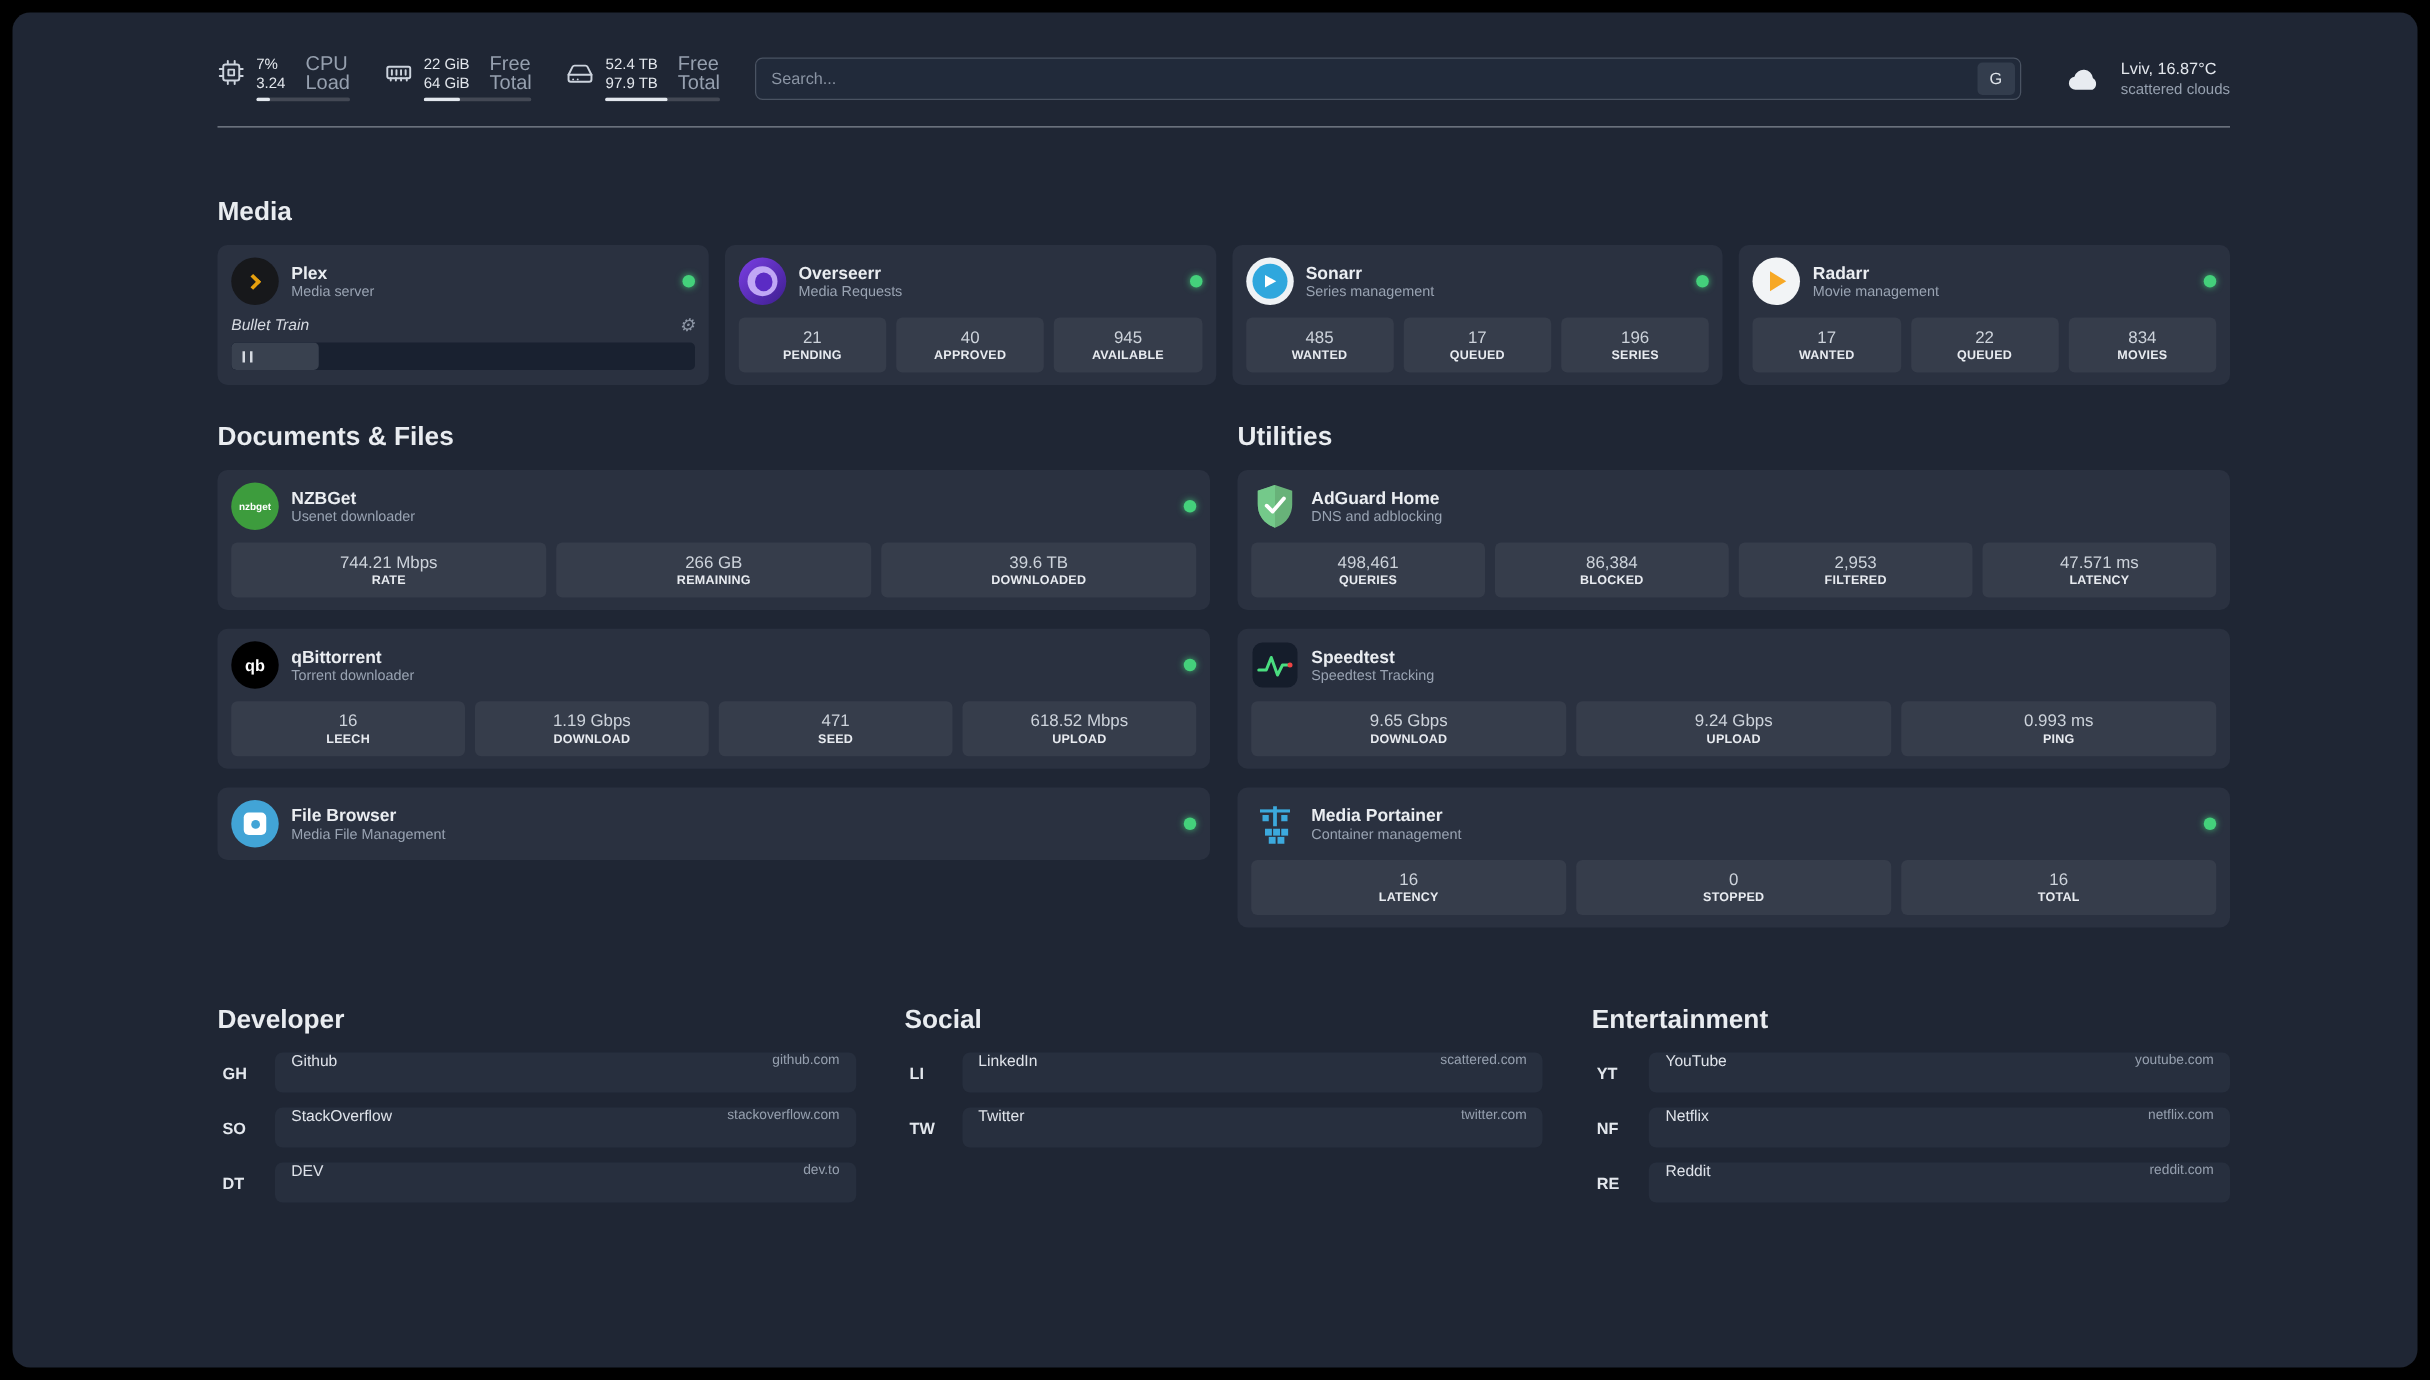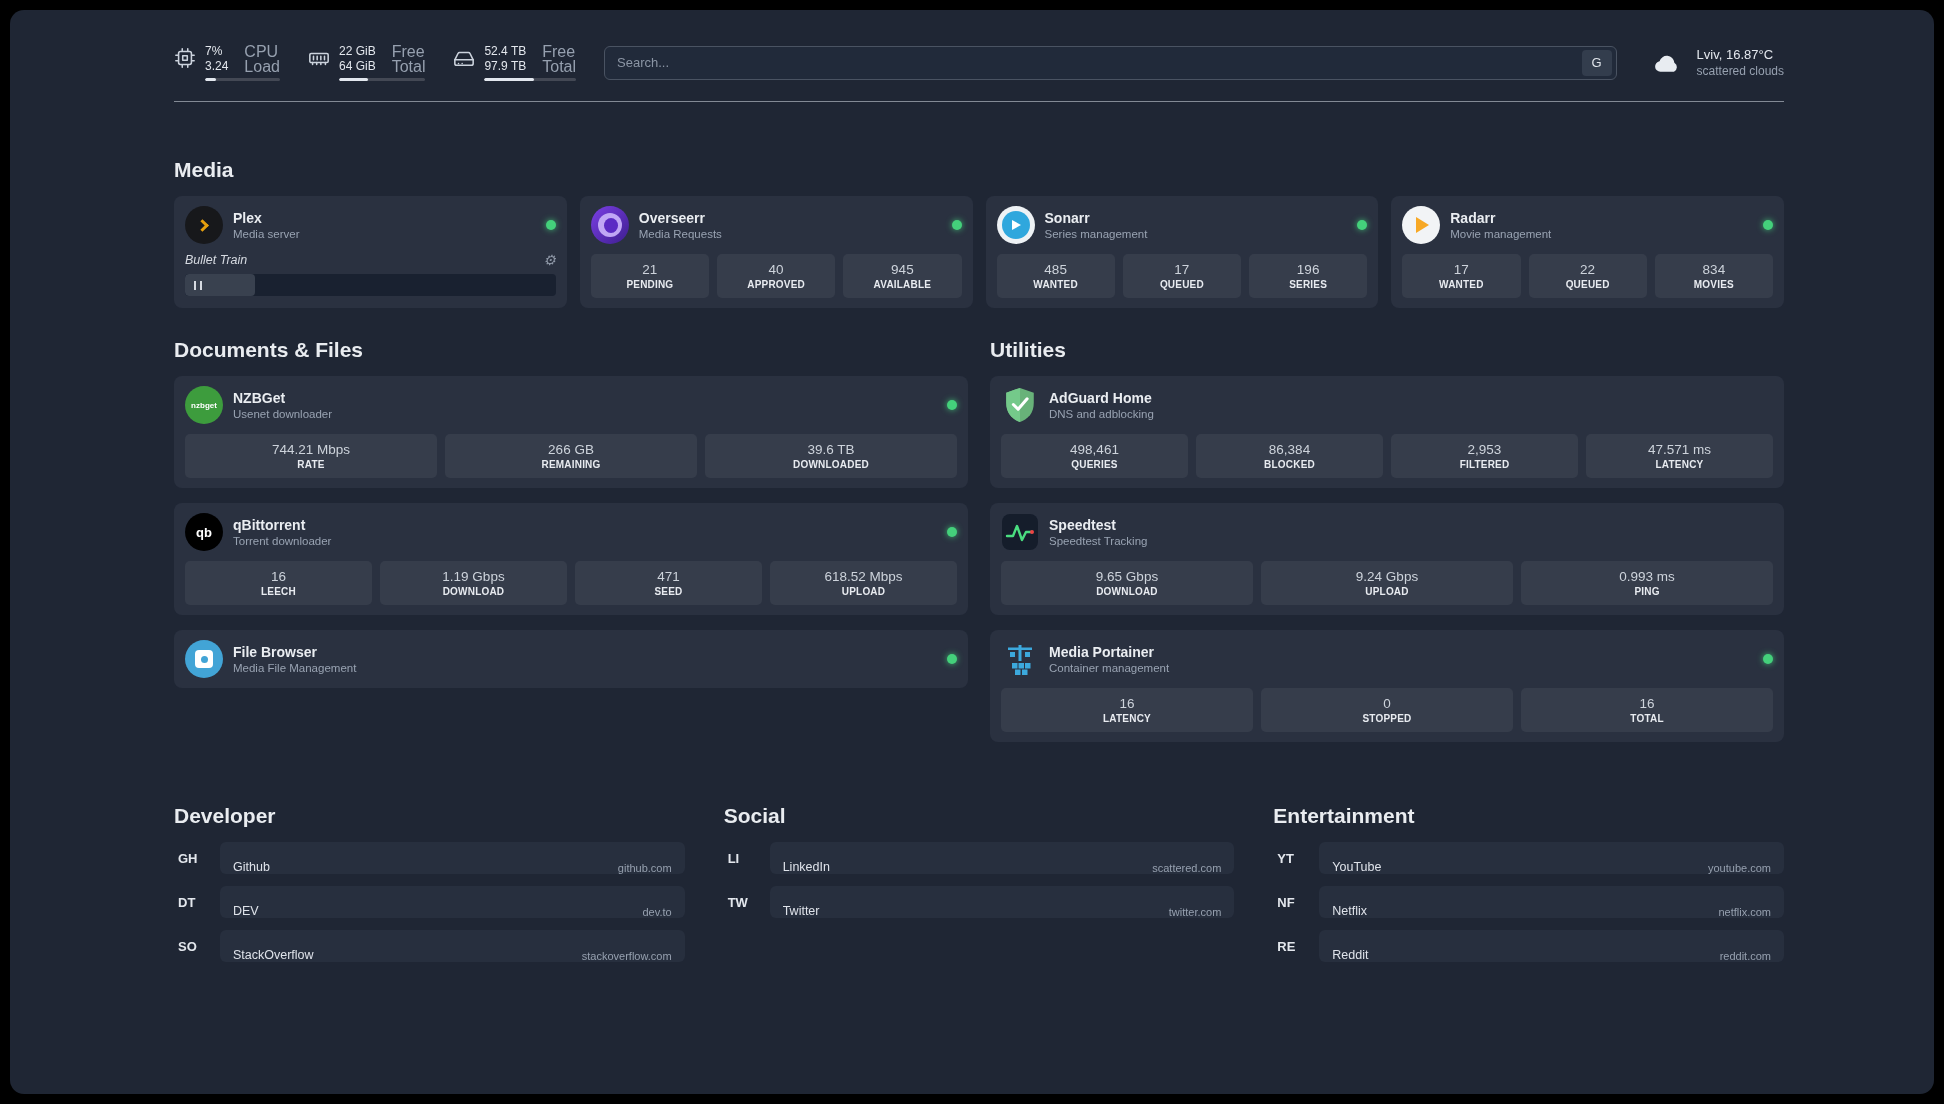--- a/index.html
+++ b/index.html
@@ -67,21 +67,21 @@
 
   
   .columns { display: grid; grid-template-columns: 1fr 1fr; gap: 0 22px; margin-top: 30px; }
   .col-cards { display: flex; flex-direction: column; gap: 15px; }
 
   
   .bookmarks { display: grid; grid-template-columns: repeat(3, 1fr); gap: 0 39px; margin-top: 62px; align-items: start; }
   .bm-row { display: flex; align-items: center; margin-bottom: 12px; cursor: pointer; }
   .bm-abbr { width: 36px; flex: none; font-size: 13px; font-weight: 600; color: #e3e7ed; padding-left: 4px; }
   .bm-pill { flex: 1; height: 32px; background: #272f3e; border-radius: 6px; display: flex;
-             align-items: flex-end; padding: 0 13px; margin-left: 10px; }
+             align-items: flex-start; padding: 0 13px; margin-left: 10px; }
   .bm-name { font-size: 12.5px; color: #dfe3ea; }
   .bm-domain { margin-left: auto; font-size: 11px; color: #96a0af; }
 
   
   .plex-icon { background: #17181b; }
   .plex-chev { width: 9px; height: 9px; border-top: 3px solid #e6a00e; border-right: 3px solid #e6a00e;
                transform: rotate(45deg); margin-left: -4px; }
   .overseerr-icon { background: linear-gradient(135deg, #7b3fe4, #3d1e8f); }
   .ov-swirl { width: 24px; height: 24px; border-radius: 50%; background: #c0a7f5; position: relative; }
   .ov-core { position: absolute; inset: 5px 4px 4px 6px; border-radius: 50%; background: #5b2bc4; }
@@ -517,33 +517,33 @@
     <div>
       <div class="section-title">Developer</div>
       <div class="bm-row">
         <span class="bm-abbr">GH</span>
         <div class="bm-pill">
           <span class="bm-name">Github</span>
           <span class="bm-domain">github.com</span>
         </div>
       </div>
       <div class="bm-row">
+        <span class="bm-abbr">SO</span>
+        <div class="bm-pill">
+          <span class="bm-name">StackOverflow</span>
+          <span class="bm-domain">stackoverflow.com</span>
+        </div>
+      </div>
+      <div class="bm-row">
         <span class="bm-abbr">DT</span>
         <div class="bm-pill">
           <span class="bm-name">DEV</span>
           <span class="bm-domain">dev.to</span>
         </div>
       </div>
-      <div class="bm-row">
-        <span class="bm-abbr">SO</span>
-        <div class="bm-pill">
-          <span class="bm-name">StackOverflow</span>
-          <span class="bm-domain">stackoverflow.com</span>
-        </div>
-      </div>
     </div>
 
     <div>
       <div class="section-title">Social</div>
       <div class="bm-row">
         <span class="bm-abbr">LI</span>
         <div class="bm-pill">
           <span class="bm-name">LinkedIn</span>
           <span class="bm-domain">scattered.com</span>
         </div>

